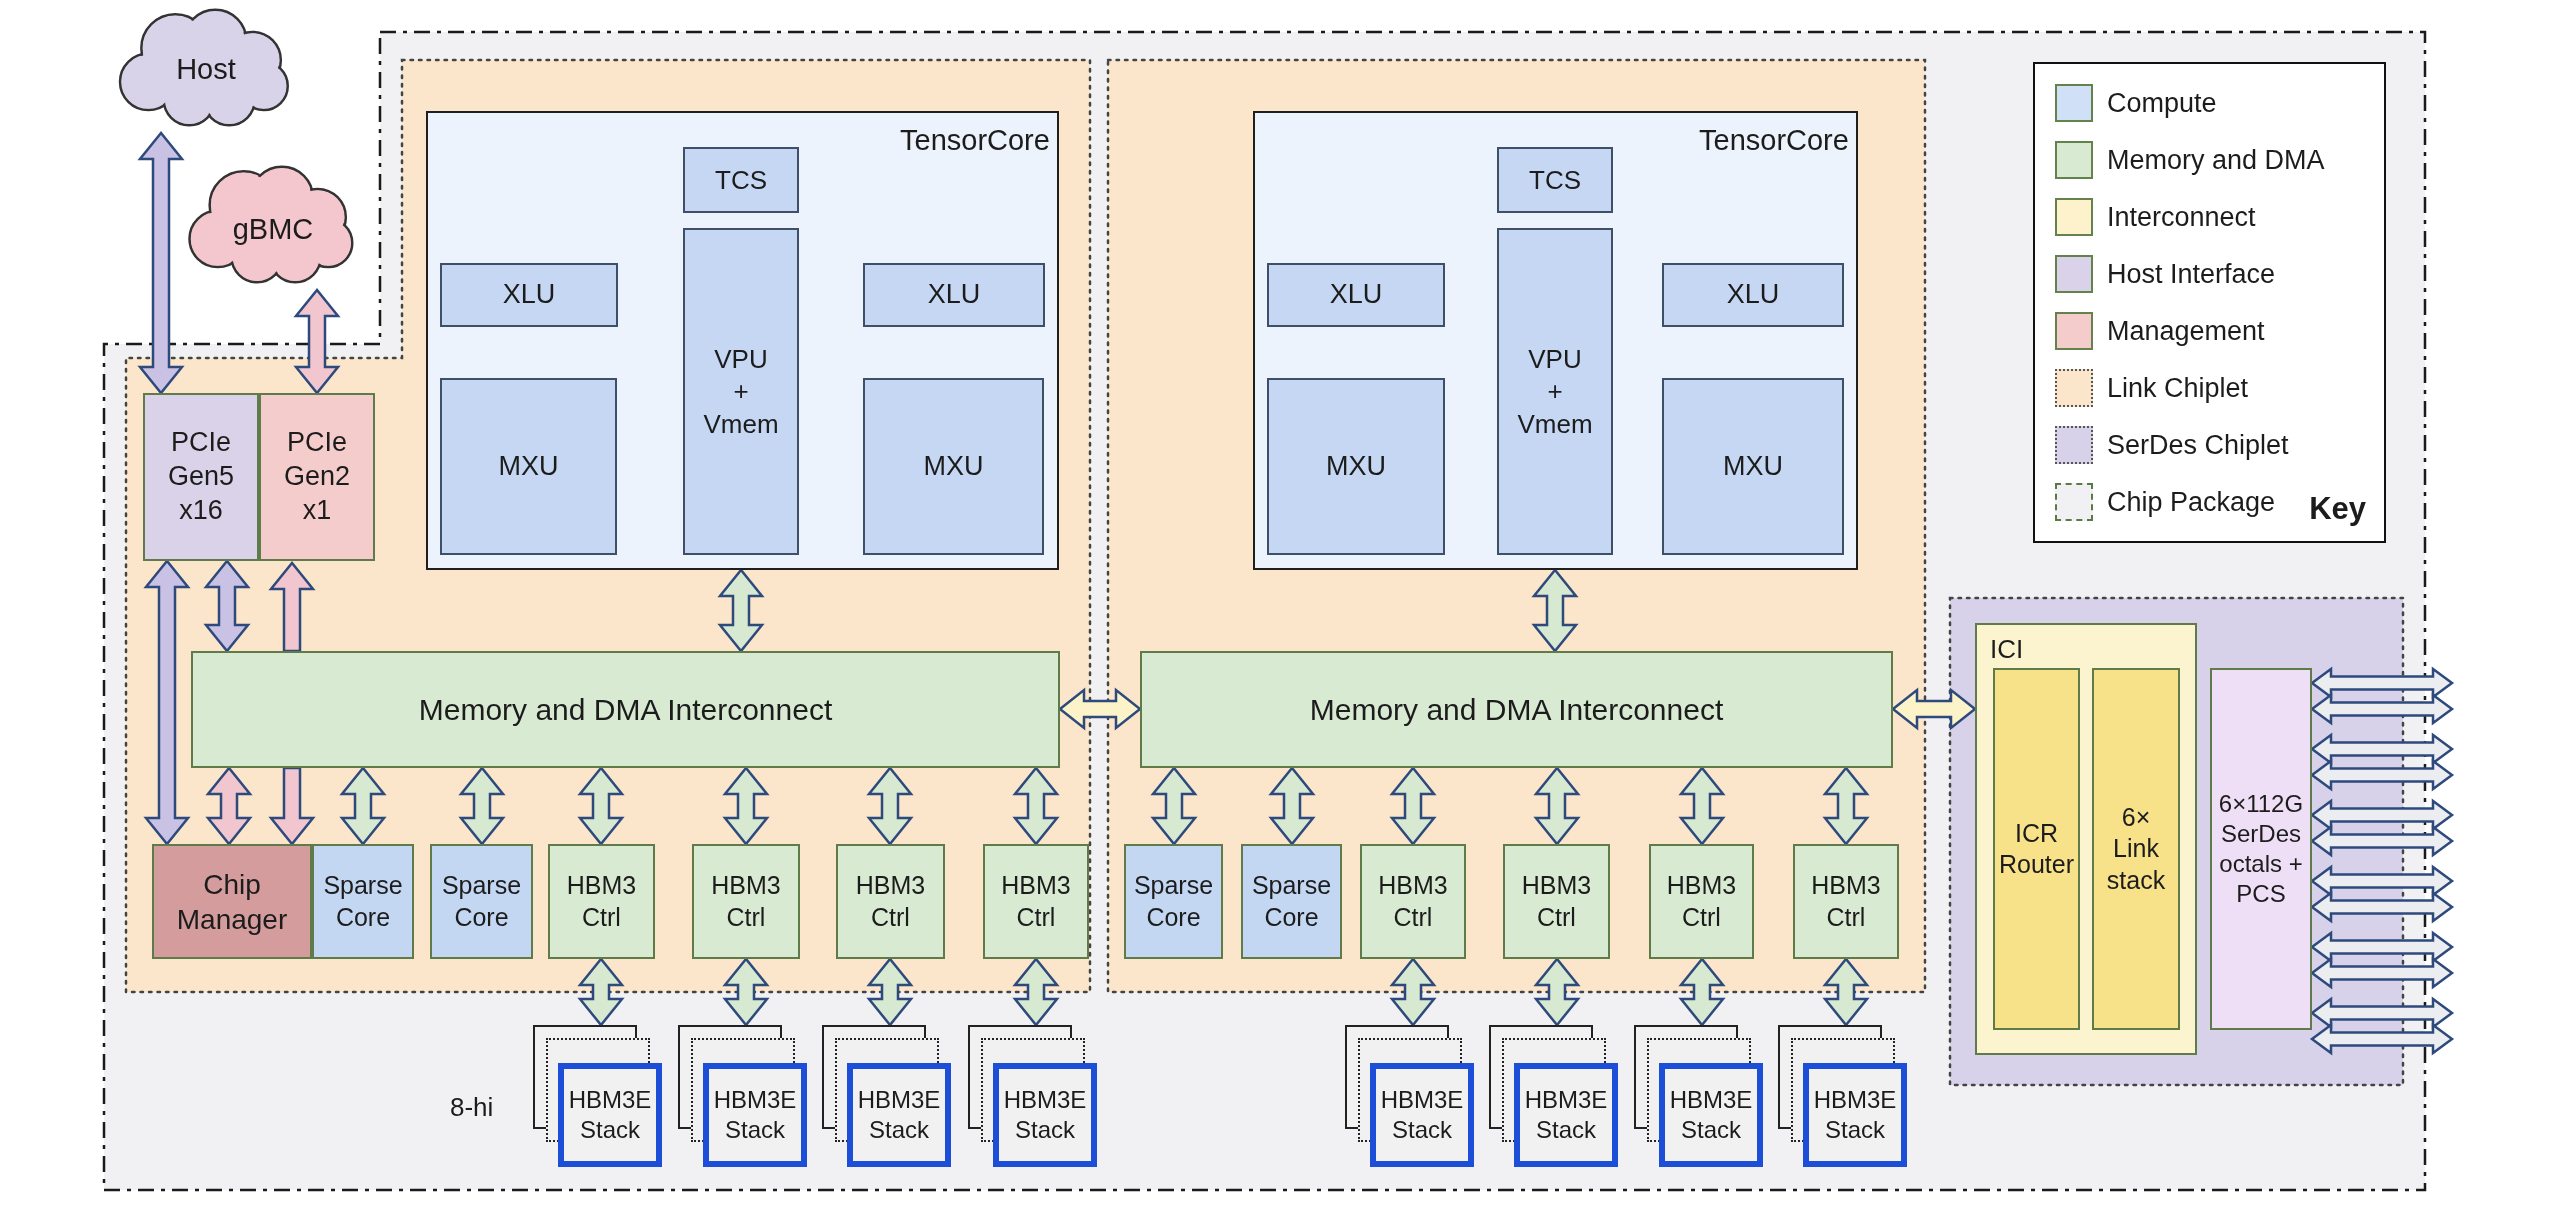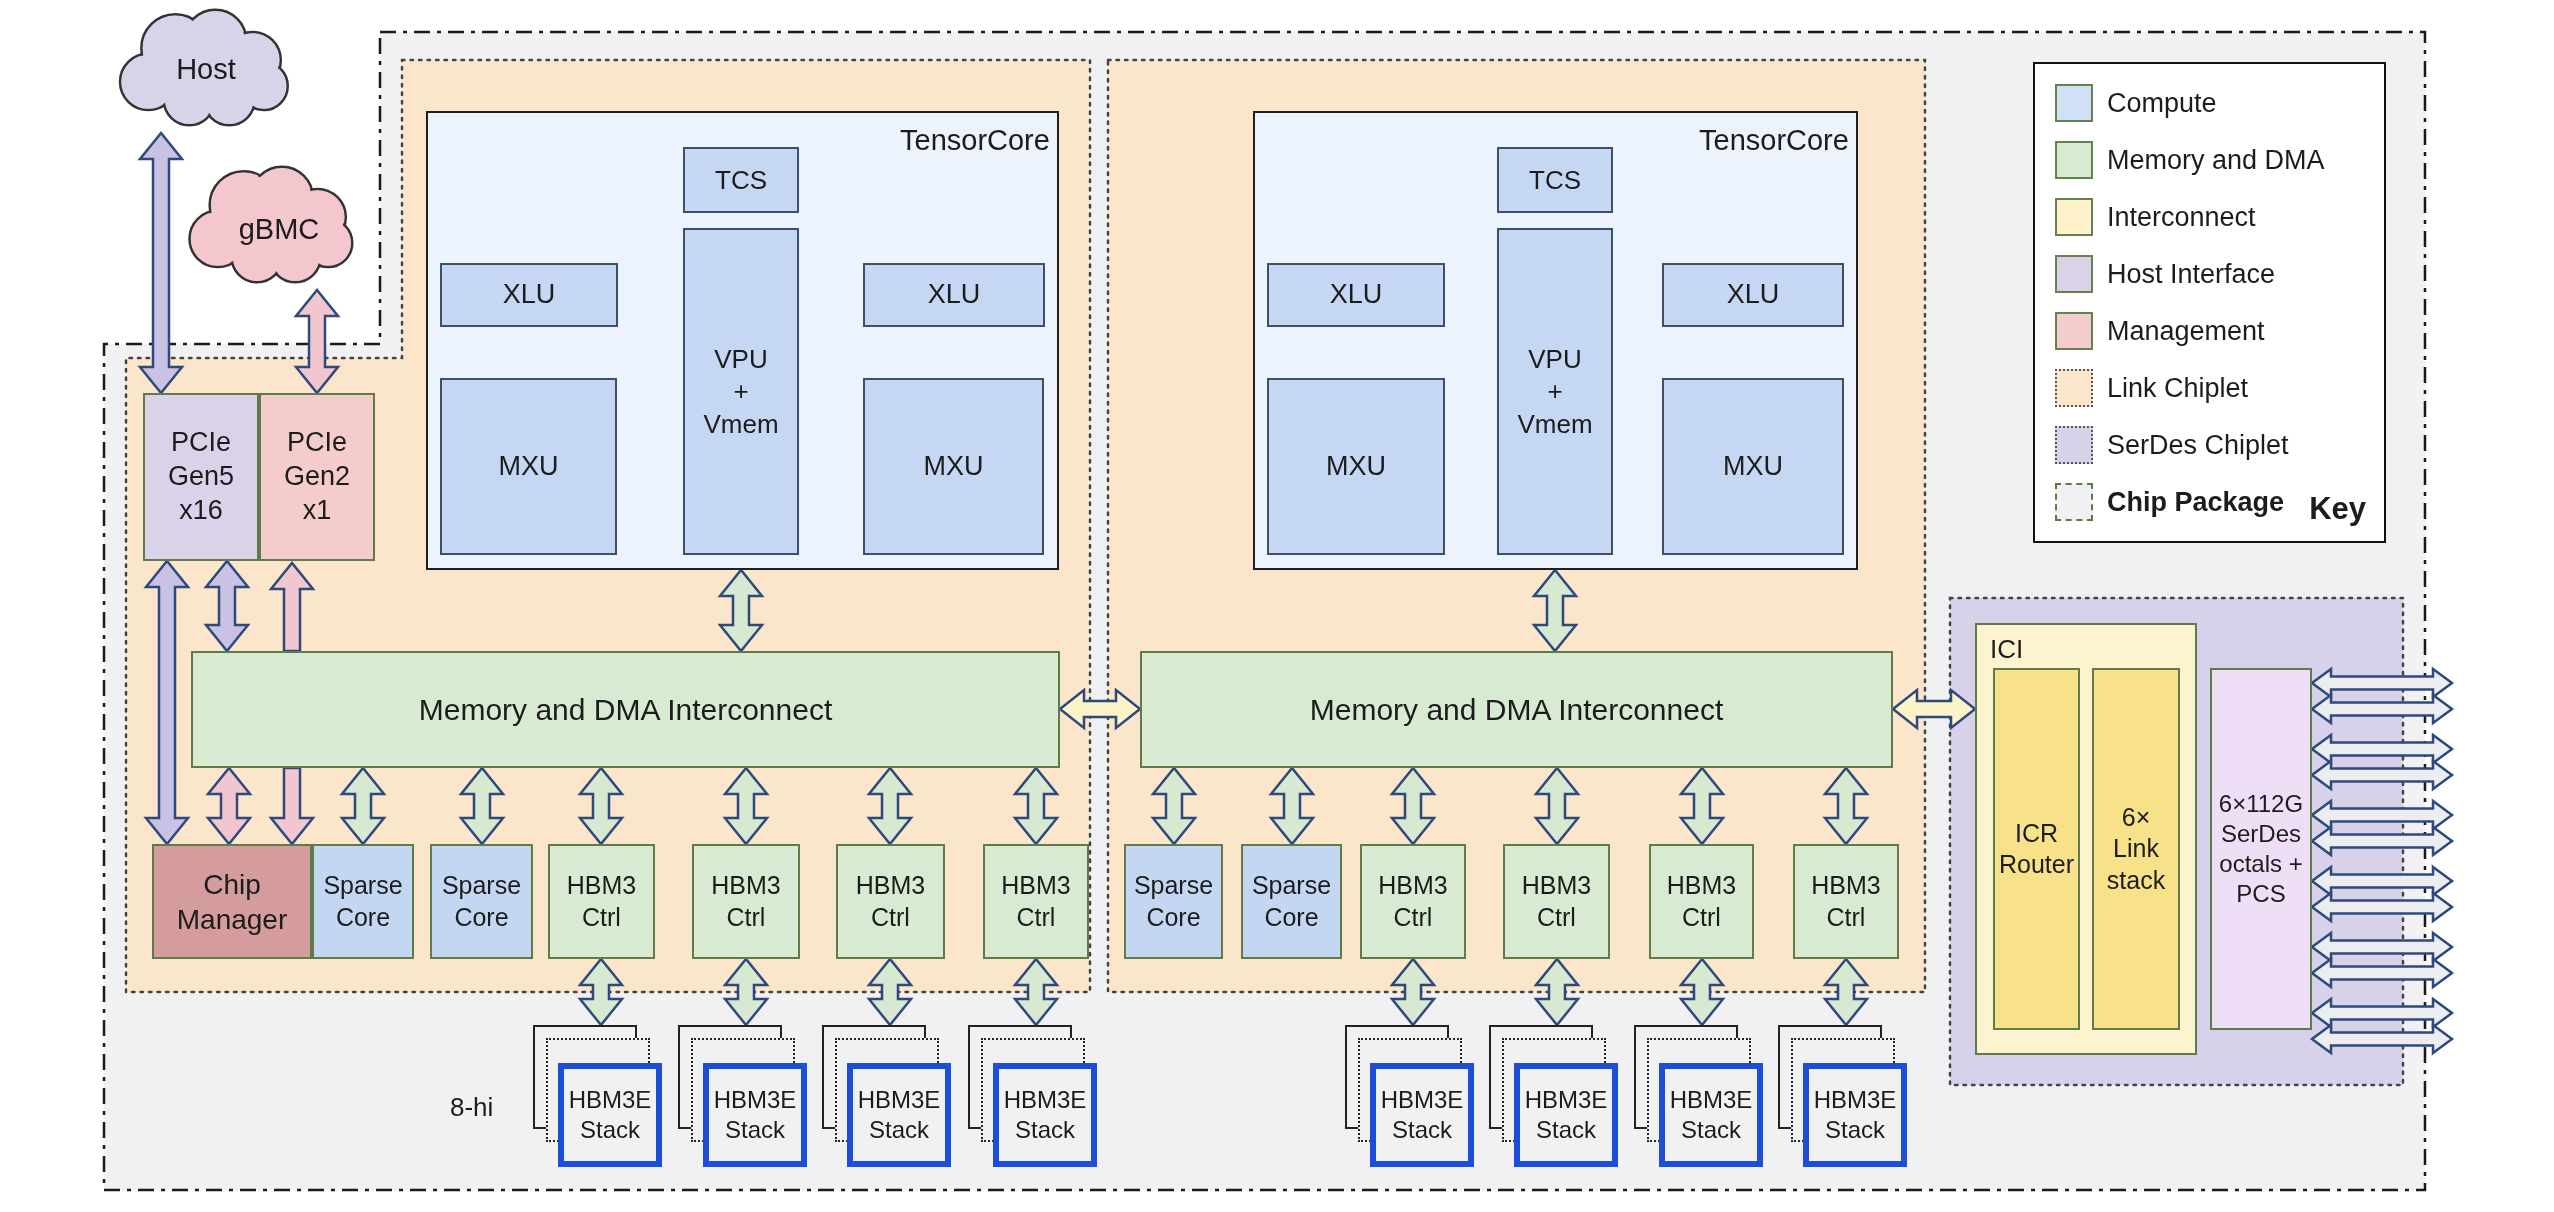--- a/index.html
+++ b/index.html
@@ -136,21 +136,21 @@
       <path d="M 2312 841 L 2331 827 L 2331 834.5 L 2433 834.5 L 2433 827 L 2452 841 L 2433 855 L 2433 847.5 L 2331 847.5 L 2331 855 Z" fill="#ecedf0" stroke="#2e4a7d" stroke-width="2.5" stroke-linejoin="miter"></path>
       <path d="M 2312 881 L 2331 867 L 2331 874.5 L 2433 874.5 L 2433 867 L 2452 881 L 2433 895 L 2433 887.5 L 2331 887.5 L 2331 895 Z" fill="#ecedf0" stroke="#2e4a7d" stroke-width="2.5" stroke-linejoin="miter"></path>
       <path d="M 2312 907 L 2331 893 L 2331 900.5 L 2433 900.5 L 2433 893 L 2452 907 L 2433 921 L 2433 913.5 L 2331 913.5 L 2331 921 Z" fill="#ecedf0" stroke="#2e4a7d" stroke-width="2.5" stroke-linejoin="miter"></path>
       <path d="M 2312 947 L 2331 933 L 2331 940.5 L 2433 940.5 L 2433 933 L 2452 947 L 2433 961 L 2433 953.5 L 2331 953.5 L 2331 961 Z" fill="#ecedf0" stroke="#2e4a7d" stroke-width="2.5" stroke-linejoin="miter"></path>
       <path d="M 2312 973 L 2331 959 L 2331 966.5 L 2433 966.5 L 2433 959 L 2452 973 L 2433 987 L 2433 979.5 L 2331 979.5 L 2331 987 Z" fill="#ecedf0" stroke="#2e4a7d" stroke-width="2.5" stroke-linejoin="miter"></path>
       <path d="M 2312 1013 L 2331 999 L 2331 1006.5 L 2433 1006.5 L 2433 999 L 2452 1013 L 2433 1027 L 2433 1019.5 L 2331 1019.5 L 2331 1027 Z" fill="#ecedf0" stroke="#2e4a7d" stroke-width="2.5" stroke-linejoin="miter"></path>
       <path d="M 2312 1039 L 2331 1025 L 2331 1032.5 L 2433 1032.5 L 2433 1025 L 2452 1039 L 2433 1053 L 2433 1045.5 L 2331 1045.5 L 2331 1053 Z" fill="#ecedf0" stroke="#2e4a7d" stroke-width="2.5" stroke-linejoin="miter"></path>
     </svg>
 
   <div class="cloud-label" style="left:206px;top:69px;">Host</div>
-  <div class="cloud-label" style="left:279px;top:229px;">gBMC</div>
+  <div class="cloud-label" style="left:273px;top:229px;">gBMC</div>
 
   <div class="box b-hostif" style="left:143px;top:393px;width:116px;height:168px;font-size:27px;">PCIe
 Gen5
 x16</div>
   <div class="box b-mgmt" style="left:259px;top:393px;width:116px;height:168px;font-size:27px;">PCIe
 Gen2
 x1</div>
 
   <div class="box b-tc" style="left:426px;top:111px;width:633px;height:459px;"></div>
   <div class="corner-label" style="left:900px;top:124px;font-size:29px;">TensorCore</div>
@@ -264,17 +264,17 @@
 PCS</div>
 
   <div class="box b-white" style="left:2033px;top:62px;width:353px;height:481px;">
     <div class="legend-row" style="top:77px;"><span class="sw solid" style="background: rgb(217, 234, 211);"></span><span class="lbl">Memory and DMA</span></div>
     <div class="legend-row" style="top:20px;"><span class="sw solid" style="background: rgb(207, 224, 247);"></span><span class="lbl">Compute</span></div>
     <div class="legend-row" style="top:134px;"><span class="sw solid" style="background: rgb(253, 242, 204);"></span><span class="lbl">Interconnect</span></div>
     <div class="legend-row" style="top:191px;"><span class="sw solid" style="background: rgb(217, 210, 233);"></span><span class="lbl">Host Interface</span></div>
     <div class="legend-row" style="top:248px;"><span class="sw solid" style="background: rgb(244, 204, 204);"></span><span class="lbl">Management</span></div>
     <div class="legend-row" style="top:305px;"><span class="sw dot" style="background: rgb(251, 229, 203);"></span><span class="lbl">Link Chiplet</span></div>
     <div class="legend-row" style="top:362px;"><span class="sw dot" style="background: rgb(215, 209, 233);"></span><span class="lbl">SerDes Chiplet</span></div>
-    <div class="legend-row" style="top:419px;font-weight:bold;"><span class="sw dd" style="background: rgb(241, 241, 243);"></span><span class="lbl">Chip Package</span></div>
+    <div class="legend-row" style="top:419px;"><span class="sw dd" style="background: rgb(241, 241, 243);"></span><span class="lbl">Chip Package</span></div>
     <div class="key-title">Key</div>
   </div>
 
 </div>
 
 </body></html>

